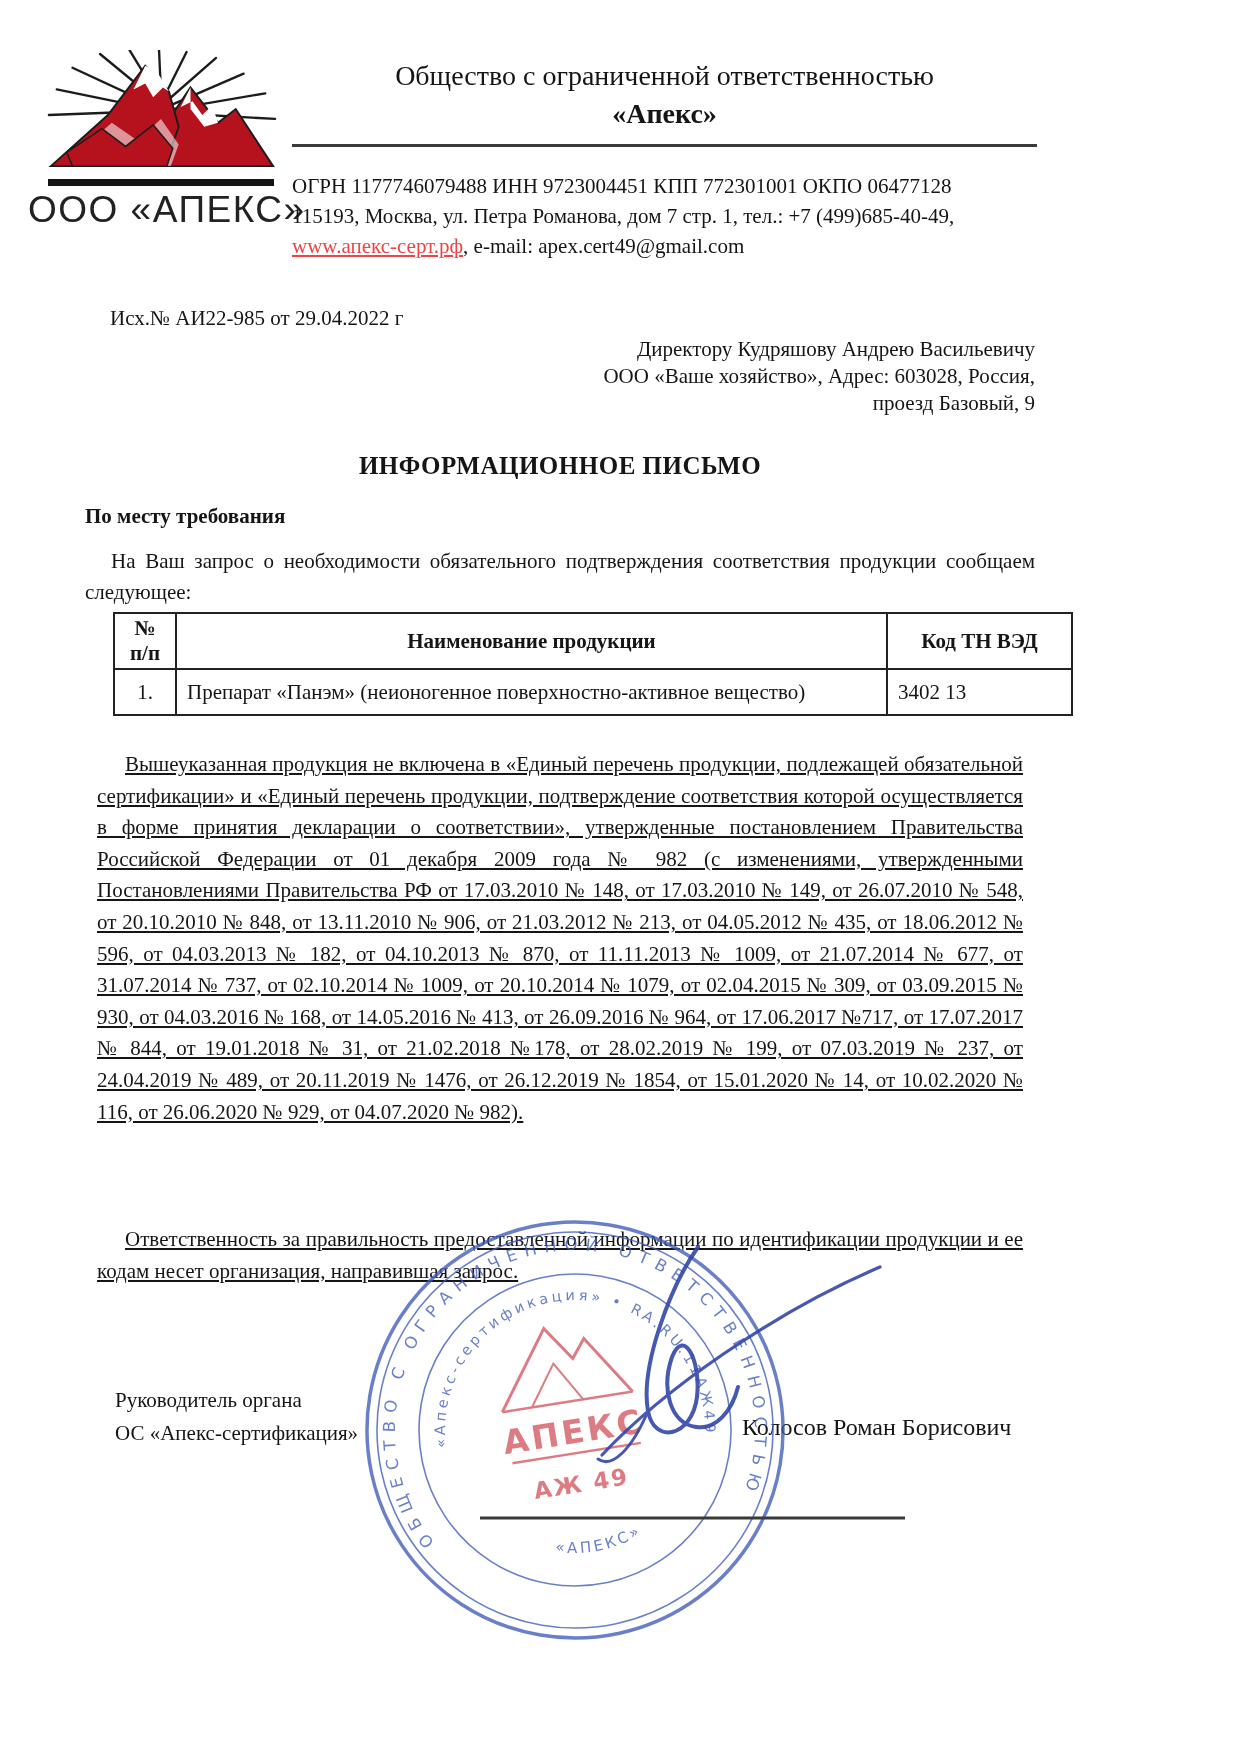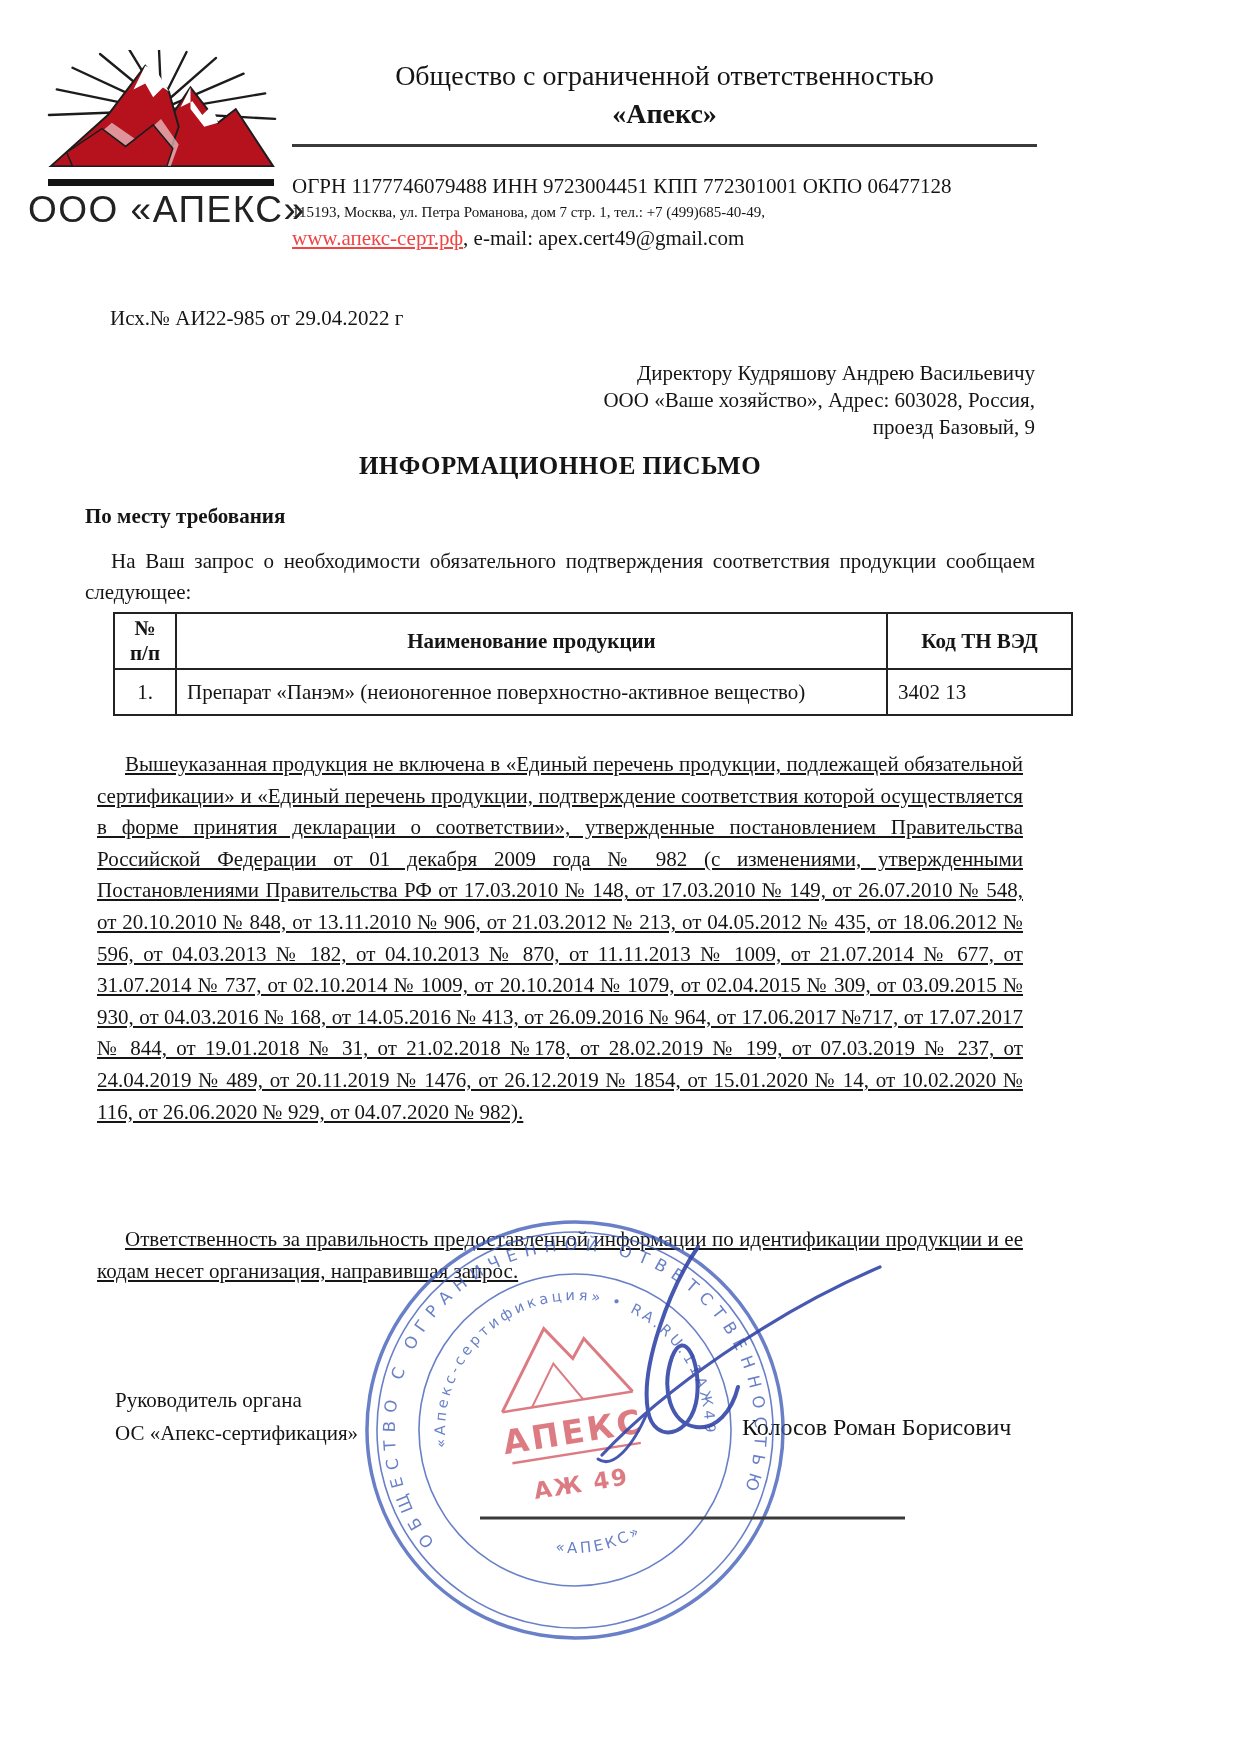--- a/index.html
+++ b/index.html
@@ -15,26 +15,26 @@
   .logo-bar { height:7px; background:#141414; width:226px; margin:1px auto 3px auto; }
   .logo-company {
     font-family:"Liberation Sans", sans-serif; font-size:37px; font-weight:400;
     letter-spacing:1.5px; white-space:nowrap; color:#222;
   }
   .lh-right { position:absolute; left:292px; top:60px; width:745px; }
   .org-full { font-size:28px; text-align:center; }
   .org-short { font-size:28px; font-weight:bold; text-align:center; margin-top:6px; }
   .lh-divider { border:none; border-top:3px solid #3a3a3a; margin-top:14px; }
   .reg-line { font-size:21px; text-align:left; margin-top:27px; white-space:nowrap; }
-  .addr-line { font-size:15px; text-align:left; margin-top:5px; white-space:nowrap; }
+  .addr-line { font-size:21px; text-align:left; margin-top:5px; white-space:nowrap; }
   .web-line { font-size:21px; text-align:left; margin-top:5px; }
   .site-link { color:#ef4444; text-decoration:underline; }
   
   .ref-line { position:absolute; left:110px; top:306px; font-size:21px; }
-  .recipient { position:absolute; right:205px; top:336px; width:520px; text-align:right; font-size:21px; line-height:27px;margin-top:24px; }
+  .recipient { position:absolute; right:205px; top:336px; width:520px; text-align:right; font-size:21px; line-height:27px; }
   
   .doc-title { position:absolute; left:85px; top:452px; width:950px; text-align:center;
                font-size:25px; font-weight:bold; letter-spacing:.5px; }
   .doc-subtitle { position:absolute; left:85px; top:504px; font-size:21px; font-weight:bold; }
   .intro { position:absolute; left:85px; top:546px; width:950px;
            font-size:21px; line-height:31px; text-align:justify; text-indent:26px; }
   
   .prod-table { position:absolute; left:113px; top:612px; border-collapse:collapse;
                 font-size:21px; table-layout:fixed; }
   .prod-table th, .prod-table td { border:2px solid #222; vertical-align:middle; }

